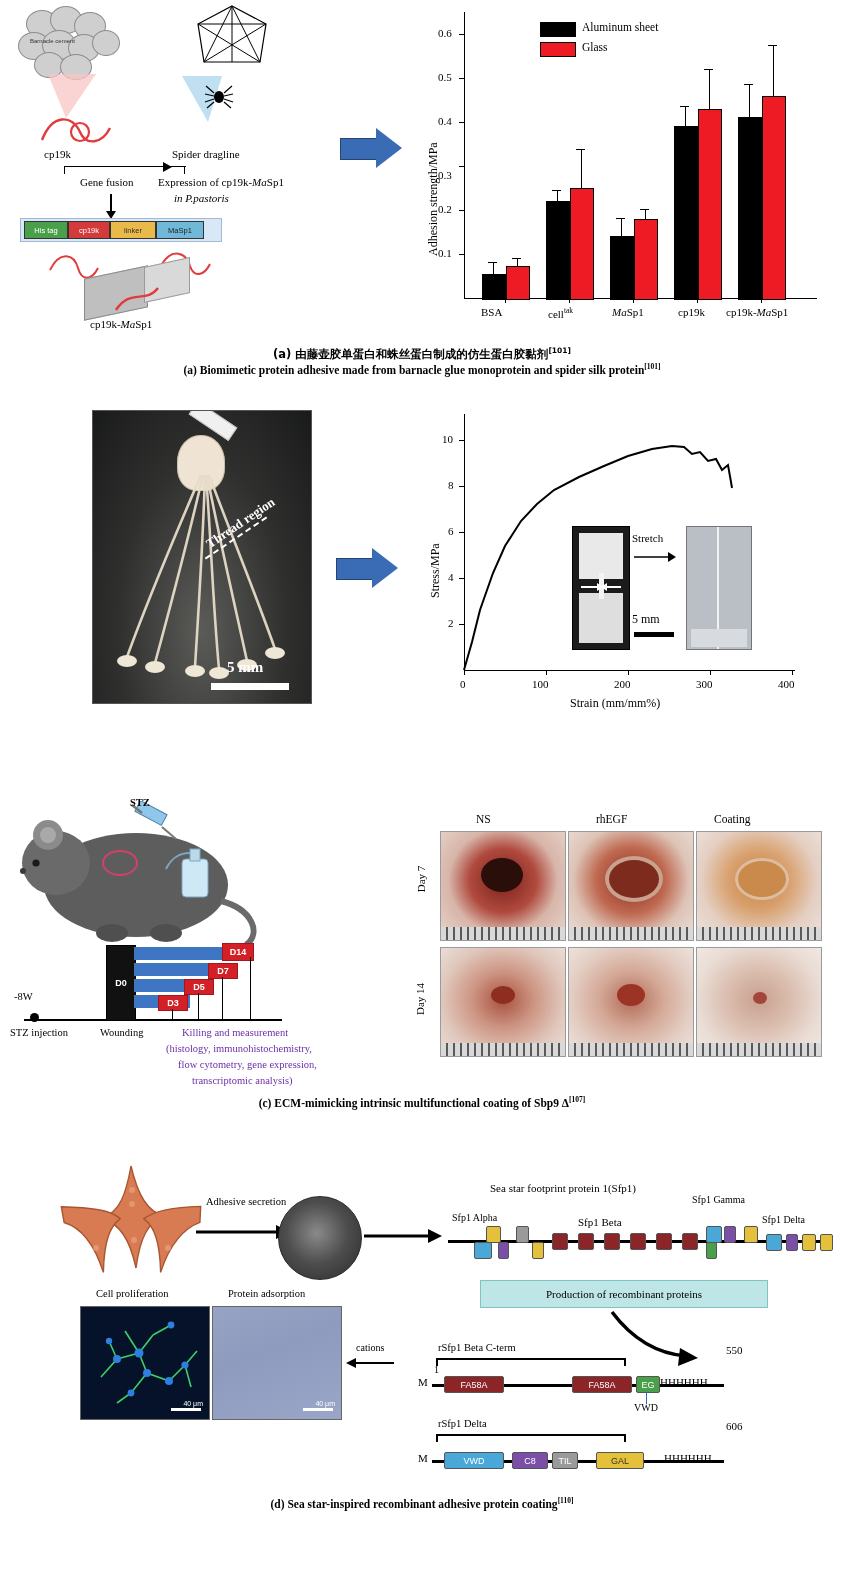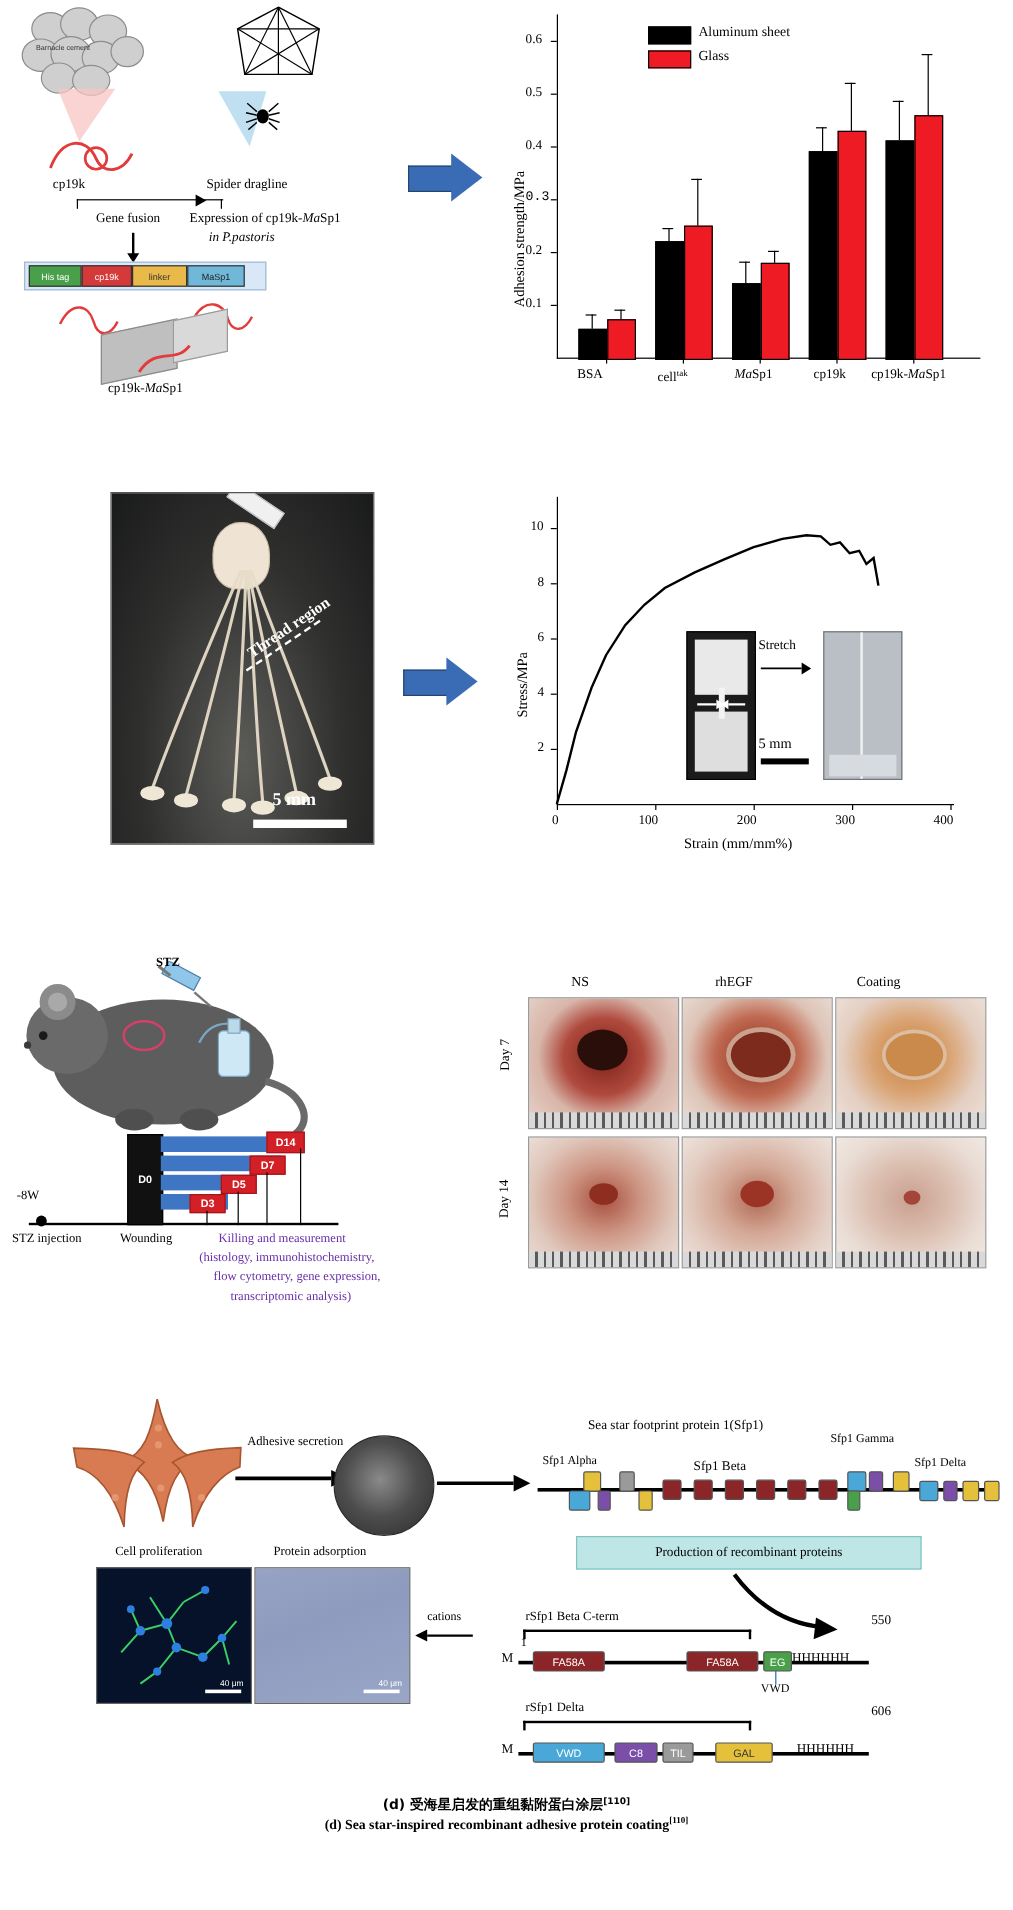--- a/index.html
+++ b/index.html
@@ -170,21 +170,21 @@
     <div id="a-chart">
       <div class="ytitle" style="left:6px;top:250px;">Adhesion strength/MPa</div>
 
       <div class="plot" style="left:44px;top:6px;width:352px;height:286px;"></div>
 
       <div class="ytickline" style="left:39px;top:248px;"></div>
         <div class="tick" style="left:18px;top:241px;">0.1</div>
       <div class="ytickline" style="left:39px;top:204px;"></div>
         <div class="tick" style="left:18px;top:197px;">0.2</div>
       <div class="ytickline" style="left:39px;top:160px;"></div>
-        <div class="tick" style="left:18px;top:153px;font-family:Liberation Mono, monospace;">0.3</div>
+        <div class="tick" style="left:18px;top:163px;">0.3</div>
       <div class="ytickline" style="left:39px;top:116px;"></div>
         <div class="tick" style="left:18px;top:109px;">0.4</div>
       <div class="ytickline" style="left:39px;top:72px;"></div>
         <div class="tick" style="left:18px;top:65px;">0.5</div>
       <div class="ytickline" style="left:39px;top:28px;"></div>
         <div class="tick" style="left:18px;top:21px;">0.6</div>
 
       <div class="legendbox" style="left:120px;top:16px;background:#000;"></div>
       <div class="legendtxt" style="left:162px;top:15px;">Aluminum sheet</div>
       <div class="legendbox" style="left:120px;top:36px;background:#ee1b24;"></div>
@@ -231,20 +231,24 @@
       <div class="xtickline" style="left:277px;top:292px;"></div>
       <div class="xtickline" style="left:341px;top:292px;"></div>
 
       <div class="tick" style="left:61px;top:300px;">BSA</div>
       <div class="tick" style="left:128px;top:300px;">cell<sup>tak</sup></div>
       <div class="tick" style="left:192px;top:300px;"><i>Ma</i>Sp1</div>
       <div class="tick" style="left:258px;top:300px;">cp19k</div>
       <div class="tick" style="left:306px;top:300px;">cp19k-<i>Ma</i>Sp1</div>
     </div>
 
+    <div class="caption" style="position:absolute;left:0;top:346px;">
+      <div class="cn"><span>(a) 由藤壶胶单蛋白和蛛丝蛋白制成的仿生蛋白胶黏剂</span><sup>[101]</sup></div>
+      <div class="en"><span>(a) Biomimetic protein adhesive made from barnacle glue monoprotein and spider silk protein</span><sup>[101]</sup></div>
+    </div>
   </div>
 
   <div id="panel-b">
 
     <div id="b-photo">
 
       <div style="position:absolute;left:96px;top:2px;width:46px;height:14px;background:#f0f0f0;transform:rotate(34deg);border:1px solid #bdbdbd;"></div>
 
       <div style="position:absolute;left:84px;top:24px;width:46px;height:54px;background:#efe4d4;border-radius:48% 48% 40% 40%;border:1px solid #cdbda6;"></div>
 
@@ -423,20 +427,21 @@
         <div style="position:absolute;left:48px;top:36px;width:28px;height:22px;background:#9c3425;border-radius:50%;"></div>
         <div class="ruler"></div>
       </div>
       <div class="wound" style="left:278px;top:134px;width:124px;height:108px;background:radial-gradient(ellipse at 50% 48%, #c9a08f 0%, #dcc0b2 40%, #e9dcd4 70%, #f2eae5 100%);">
         <div style="position:absolute;left:56px;top:44px;width:14px;height:12px;background:#a4453a;border-radius:50%;"></div>
         <div class="ruler"></div>
       </div>
     </div>
 
     <div class="caption" style="position:absolute;left:0;top:300px;">
+      <div class="en"><span>(c) ECM-mimicking intrinsic multifunctional coating of Sbp9 Δ</span><sup>[107]</sup></div>
     </div>
   </div>
 
   <div id="panel-d">
 
     <svg width="150" height="130" style="position:absolute;left:56px;top:0px;">
       <g fill="#d97b52" stroke="#a85632" stroke-width="1.4">
         <path d="M75,6 C82,36 92,52 108,56 C92,62 84,78 80,108 C74,80 64,64 46,58 C64,52 70,34 75,6 Z"></path>
         <path d="M10,40 C40,46 58,52 66,62 C54,68 46,82 40,112 C36,82 26,64 10,56 Z" transform="rotate(-10 46 70)"></path>
         <path d="M140,40 C112,46 96,52 86,62 C98,68 106,82 112,112 C116,82 128,64 142,56 Z" transform="rotate(10 106 70)"></path>
@@ -563,18 +568,17 @@
     <div class="dlbl" style="left:726px;top:260px;font-size:11px;">606</div>
     <div class="dlbl" style="left:418px;top:292px;font-size:11px;">M</div>
     <div class="dline" style="left:432px;top:300px;width:292px;"></div>
     <div class="dchip" style="left:444px;top:292px;width:58px;background:#4aa8d8;font-size:9px;">VWD</div>
     <div class="dchip" style="left:512px;top:292px;width:34px;background:#7b4fa8;font-size:9px;">C8</div>
     <div class="dchip" style="left:552px;top:292px;width:24px;background:#9a9a9a;font-size:9px;">TIL</div>
     <div class="dchip" style="left:596px;top:292px;width:46px;background:#e5c03a;color:#333;font-size:9px;">GAL</div>
     <div class="dlbl" style="left:664px;top:292px;font-size:11px;">HHHHHH</div>
 
     <div class="caption" style="position:absolute;left:0;top:336px;">
-      <div class="cn"><span>(d) 受海星启发的重组黏附蛋白涂层</span><sup>[110]</sup></div>
       <div class="en"><span>(d) Sea star-inspired recombinant adhesive protein coating</span><sup>[110]</sup></div>
     </div>
   </div>
 
 </div>
 
 </body></html>

